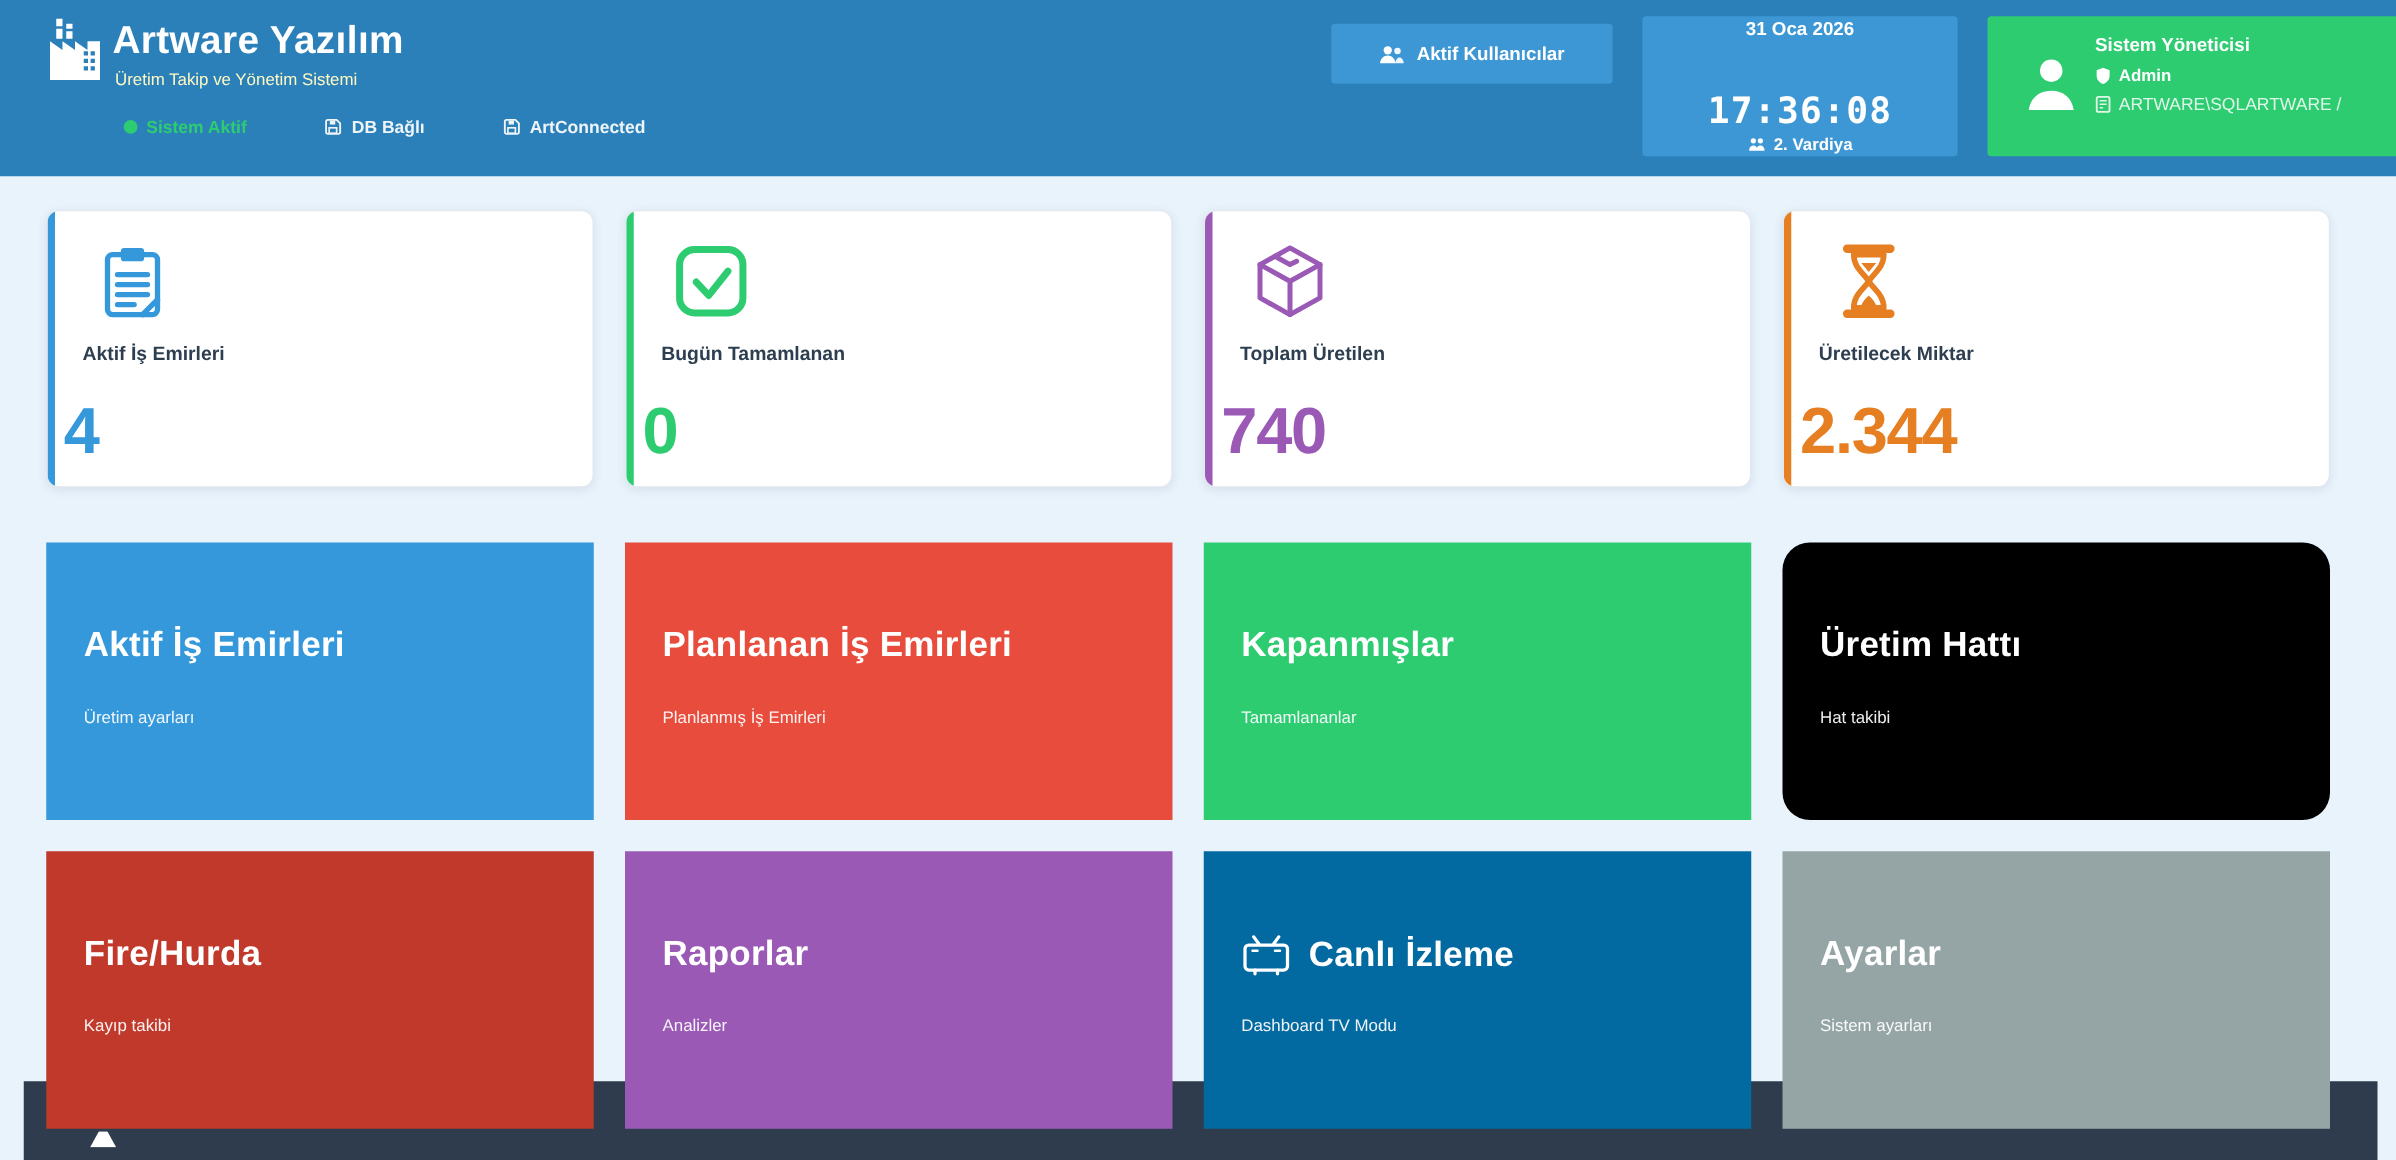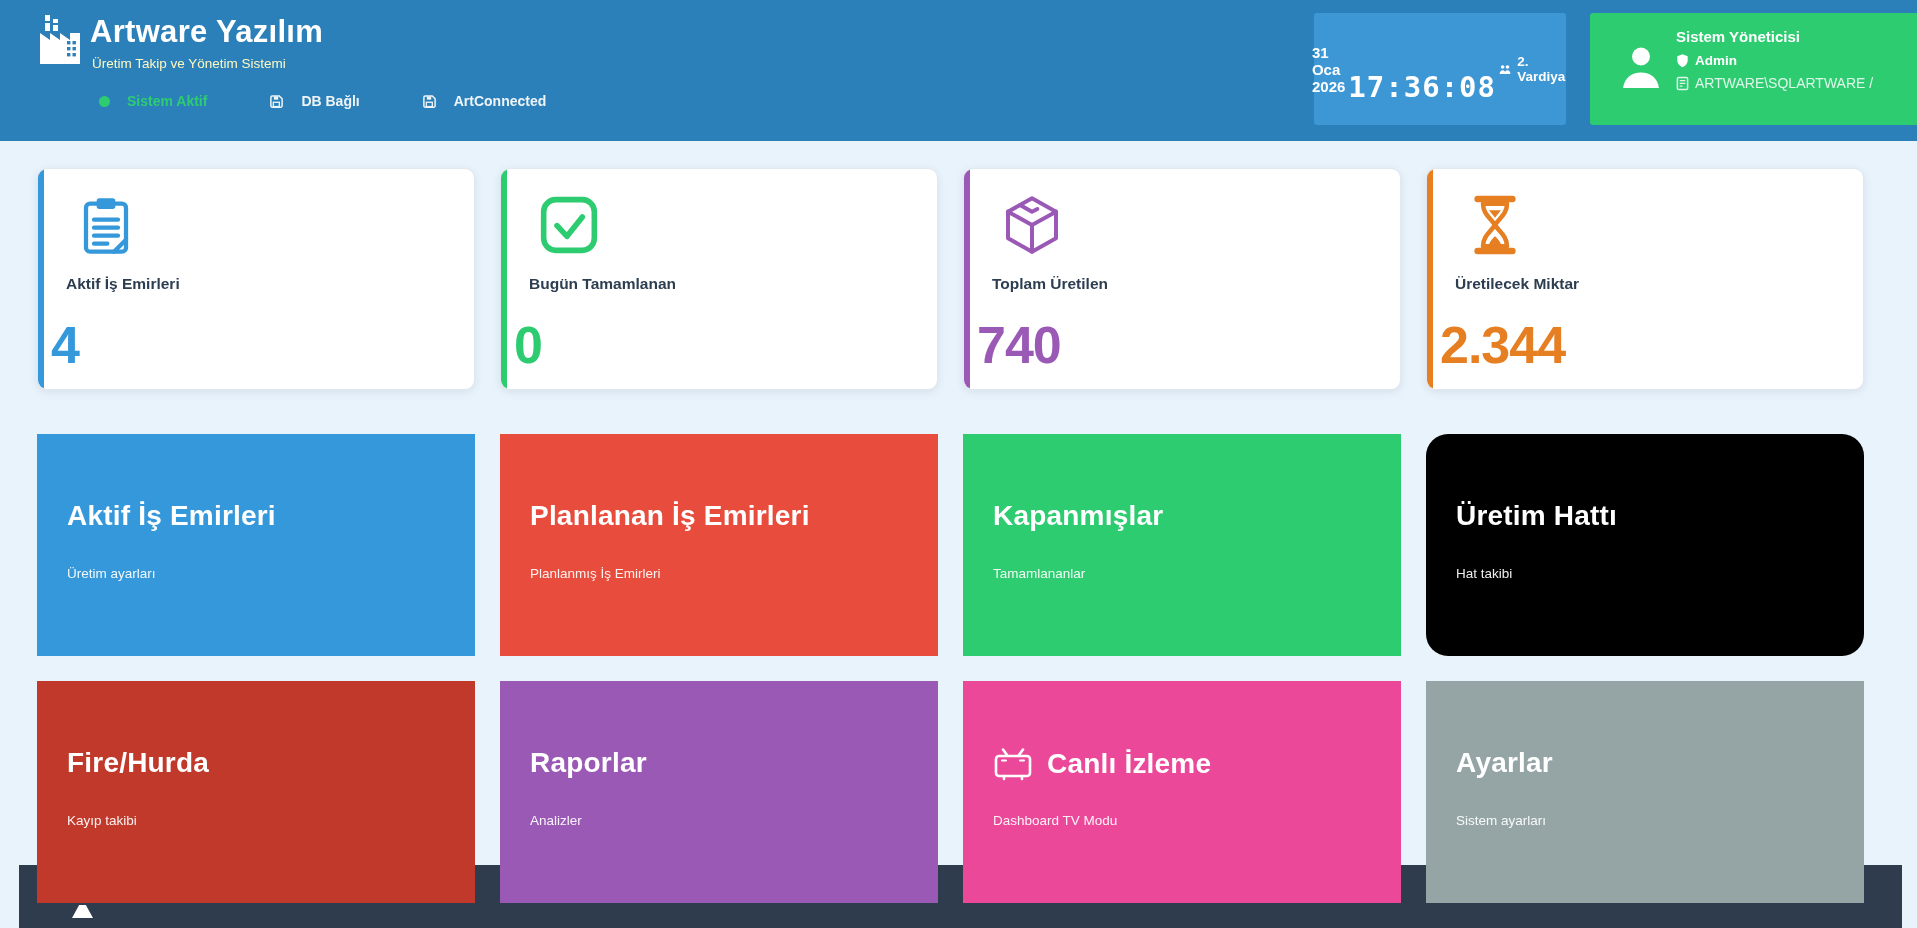--- a/index.html
+++ b/index.html
@@ -10,35 +10,35 @@
     position:relative;
     color:#2c3e50;
   }
 
   
   .header { position:absolute; left:0; top:0; width:1917px; height:141px; background:#2b80b9; }
   .brand-icon { position:absolute; left:36px; top:14px; width:48px; height:52px; color:#ffffff; }
   .app-title { position:absolute; left:90px; top:14px; font-size:31px; font-weight:700; color:#ffffff; letter-spacing:.3px; }
   .app-subtitle { position:absolute; left:92px; top:56px; font-size:13.5px; color:#fef9c3; }
   .status-row { position:absolute; left:99px; top:93px; display:flex; gap:62px; align-items:center; font-size:14px; font-weight:600; color:#eef4f8; }
-  .status-item { display:flex; align-items:center; gap:17px; }
+  .status-item { display:flex; align-items:center; gap:7px; }
   .status-dot { width:11px; height:11px; border-radius:50%; display:inline-block; }
   .status-item svg { display:block; }
 
   .users-btn {
     position:absolute; left:1065px; top:19px; width:225px; height:48px;
     background:#3d97d4; border:none; border-radius:3px; cursor:pointer;
     color:#ffffff; font-family:inherit; font-size:15px; font-weight:700;
     display:flex; align-items:center; justify-content:center; gap:9px;
   }
 
   .clock-panel {
     position:absolute; left:1314px; top:13px; width:252px; height:112px;
     background:#3d97d4; border-radius:3px; color:#ffffff;
-    display:flex; align-items:center; justify-content:center; gap:3px;
+    display:flex; flex-direction:column; align-items:center; justify-content:center; gap:3px;
   }
   .clock-date { font-size:15px; font-weight:700; }
   .clock-time { font-family:"DejaVu Sans Mono", monospace; font-size:29px; font-weight:700; letter-spacing:1px;margin-top:36px; }
   .clock-shift { font-size:13.5px; font-weight:700; display:flex; align-items:center; gap:6px; }
 
   .user-panel {
     position:absolute; left:1590px; top:13px; width:380px; height:112px;
     background:#2ecc71; border-radius:3px; color:#ffffff; cursor:pointer;
   }
   .user-avatar { position:absolute; left:28px; top:30px; width:46px; height:50px; color:#ffffff; }
@@ -114,20 +114,29 @@
     <span class="status-item">
       <svg width="15" height="15" viewBox="0 0 16 16">
           <path d="M2 3.5A1.5 1.5 0 0 1 3.5 2H11l3 3v7.5a1.5 1.5 0 0 1-1.5 1.5h-9A1.5 1.5 0 0 1 2 12.5z" fill="none" stroke="#eef4f8" stroke-width="1.6"></path>
           <rect x="5.2" y="2.6" width="4.6" height="3.4" fill="#eef4f8"></rect>
           <rect x="4.6" y="8.8" width="6.4" height="4.6" fill="none" stroke="#eef4f8" stroke-width="1.4"></rect>
         </svg>
       <span>ArtConnected</span>
     </span>
   </div>
 
+  <button class="users-btn" style="background-color: rgb(61, 151, 212);">
+    <svg width="21" height="17" viewBox="0 0 21 17" fill="currentColor">
+        <circle cx="7.2" cy="5.2" r="3.3"></circle>
+        <path d="M1 15.5c.3-3.6 2.9-6.2 6.2-6.2s5.9 2.6 6.2 6.2z"></path>
+        <circle cx="15" cy="5.8" r="2.6" opacity=".92"></circle>
+        <path d="M13.2 15.5c.2-2.6 1.6-4.6 3.4-4.6 1.8 0 3.2 2 3.4 4.6z" opacity=".92"></path>
+      </svg>
+    <span>Aktif Kullanıcılar</span>
+  </button>
 
   <div class="clock-panel" style="background-color: rgb(61, 151, 212);">
     <div class="clock-date">31 Oca 2026</div>
     <div class="clock-time">17:36:08</div>
     <div class="clock-shift">
       <svg width="15" height="13" viewBox="0 0 14 13" fill="currentColor">
           <circle cx="4.2" cy="3.6" r="2.1"></circle>
           <circle cx="9.8" cy="3.6" r="2.1"></circle>
           <path d="M.8 11.6c0-2.4 1.5-4.2 3.4-4.2s3.4 1.8 3.4 4.2zM6.4 11.6c0-2.4 1.5-4.2 3.4-4.2s3.4 1.8 3.4 4.2z"></path>
         </svg>
@@ -234,21 +243,21 @@
   </div>
 
   <div class="tile row-1 col-0" style="background-color: rgb(192, 57, 43);">
     <div class="tile-title">Fire/Hurda</div>
     <div class="tile-sub">Kayıp takibi</div>
   </div>
   <div class="tile row-1 col-1" style="background-color: rgb(155, 89, 182);">
     <div class="tile-title">Raporlar</div>
     <div class="tile-sub">Analizler</div>
   </div>
-  <div class="tile row-1 col-2" style="background-color: #ec4899;">
+  <div class="tile row-1 col-2" style="background-color: #0369a1;">
     <div class="tile-title">
       <svg class="tv" viewBox="0 0 40 34" fill="none" stroke="currentColor" stroke-width="2.6" stroke-linecap="round">
         <rect x="3" y="9" width="34" height="20" rx="3"></rect>
         <path d="M14 8l-4-5.5M26 8l4-5.5"></path>
         <path d="M11 29v3M29 29v3"></path>
         <path d="M9 13.5h4M27 13.5h4" stroke-width="2"></path>
       </svg>
       <span>Canlı İzleme</span>
     </div>
     <div class="tile-sub">Dashboard  TV Modu</div>

